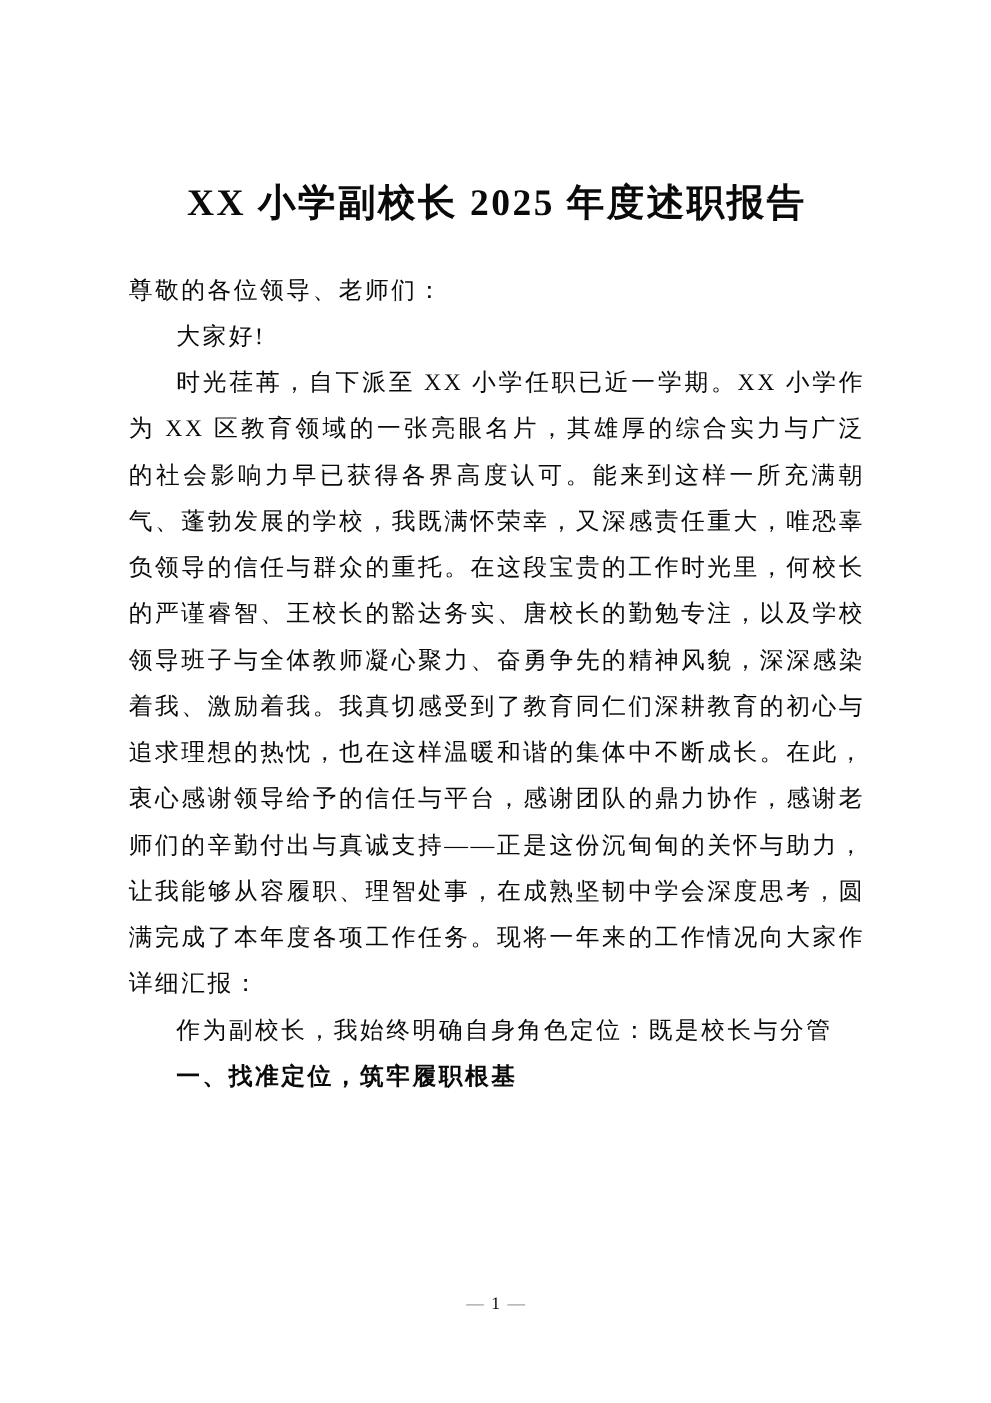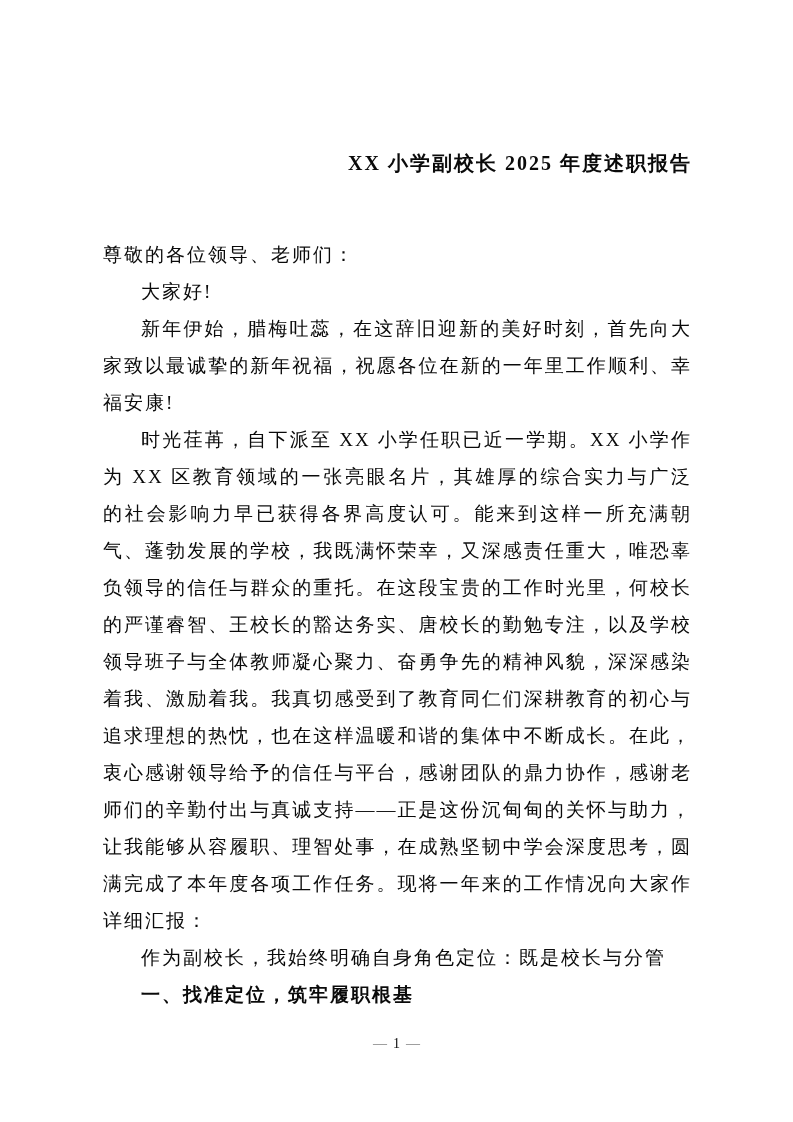--- a/index.html
+++ b/index.html
@@ -13,29 +13,29 @@
     height: 1122px;
     margin: 0 auto;
     background: #ffffff;
     box-sizing: border-box;
     padding: 143px 101px 0 103px;
     overflow: hidden;
     font-family: "Liberation Serif", "DejaVu Serif", serif;
     color: #0a0a0a;
   }
   .doc-title {
-    font-size: 20px;
+    font-size: 30px;
     line-height: 40px;
     font-weight: bold;
-    text-align: right;
+    text-align: center;
     letter-spacing: 2px;
     white-space: nowrap;
   }
   .content {
-    margin-top: 53px;
+    margin-top: 31px;
   }
   .content p {
     margin: 0;
     font-size: 19px;
     line-height: 37px;
     letter-spacing: 2px;
     text-align: justify;
   }
   .p-indent {
     text-indent: 2em;
@@ -61,21 +61,20 @@
 </head>
 <body>
 
 <div class="page">
 
   <div class="doc-title">XX 小学副校长 2025 年度述职报告</div>
 
   <div class="content">
     <p>尊敬的各位领导、老师们：</p>
     <p class="p-indent">大家好!</p>
-    <p class="p-indent">新年伊始，腊梅吐蕊，在这辞旧迎新的美好时刻，首先向大家致以最诚挚的新年祝福，祝愿各位在新的一年里工作顺利、幸福安康!</p>
     <p class="p-indent">时光荏苒，自下派至 XX 小学任职已近一学期。XX 小学作为 XX 区教育领域的一张亮眼名片，其雄厚的综合实力与广泛的社会影响力早已获得各界高度认可。能来到这样一所充满朝气、蓬勃发展的学校，我既满怀荣幸，又深感责任重大，唯恐辜负领导的信任与群众的重托。在这段宝贵的工作时光里，何校长的严谨睿智、王校长的豁达务实、唐校长的勤勉专注，以及学校领导班子与全体教师凝心聚力、奋勇争先的精神风貌，深深感染着我、激励着我。我真切感受到了教育同仁们深耕教育的初心与追求理想的热忱，也在这样温暖和谐的集体中不断成长。在此，衷心感谢领导给予的信任与平台，感谢团队的鼎力协作，感谢老师们的辛勤付出与真诚支持——正是这份沉甸甸的关怀与助力，让我能够从容履职、理智处事，在成熟坚韧中学会深度思考，圆满完成了本年度各项工作任务。现将一年来的工作情况向大家作详细汇报：</p>
     <p class="p-indent">作为副校长，我始终明确自身角色定位：既是校长与分管</p>
     <p class="p-indent p-heading">一、找准定位，筑牢履职根基</p>
   </div>
 
   <div class="page-footer">
     <span class="dash">—</span><span>1</span><span class="dash">—</span>
   </div>
 
 </div>

